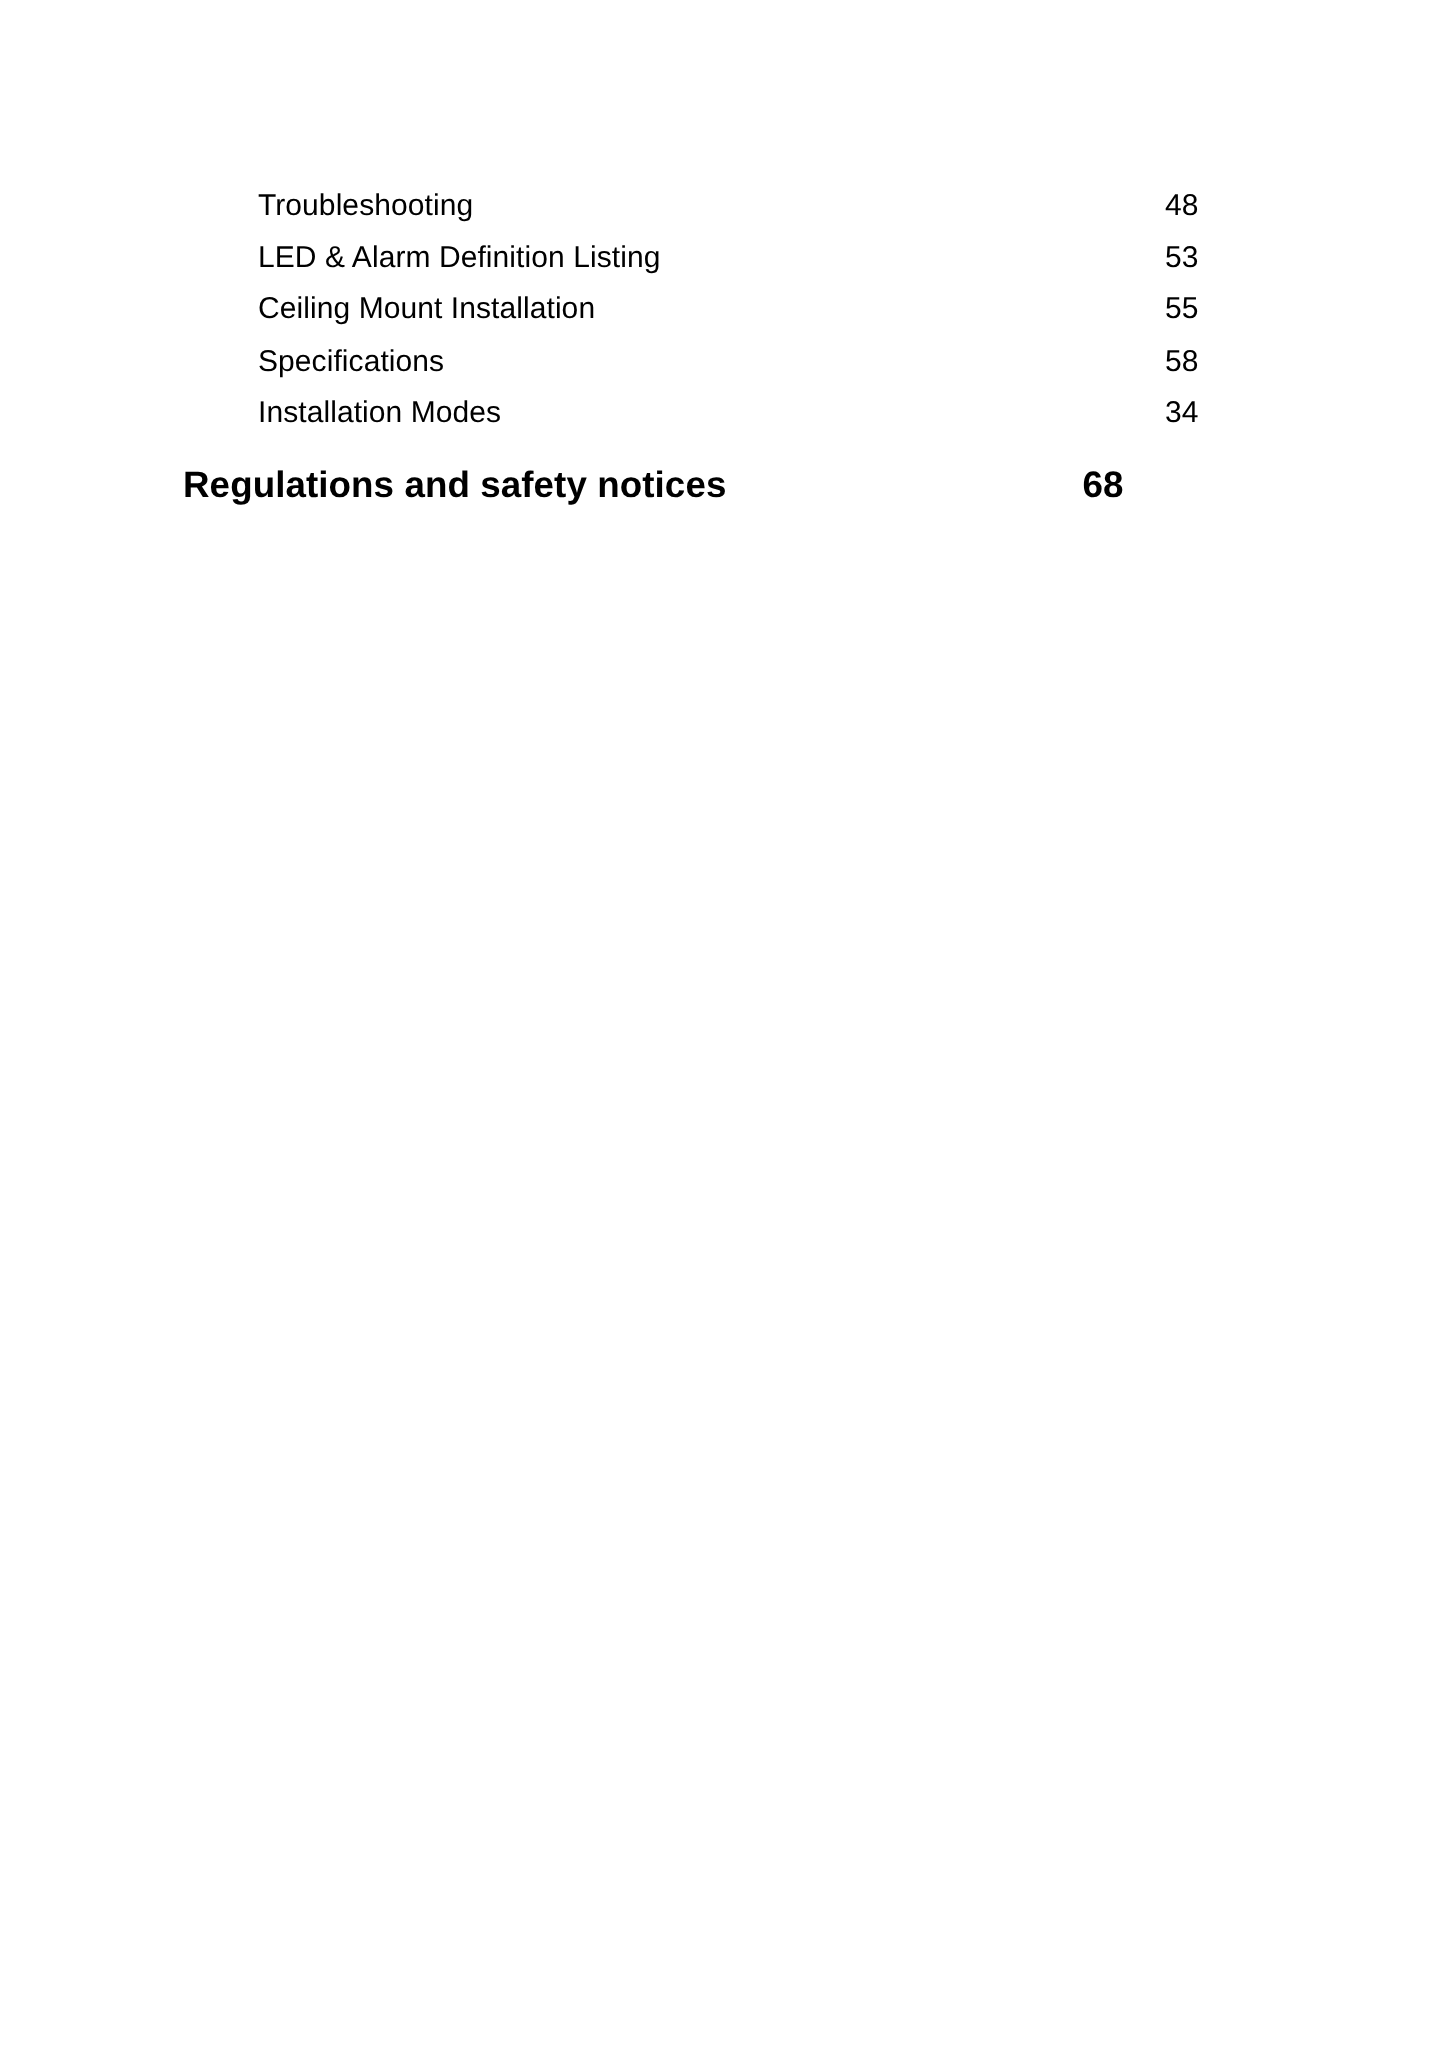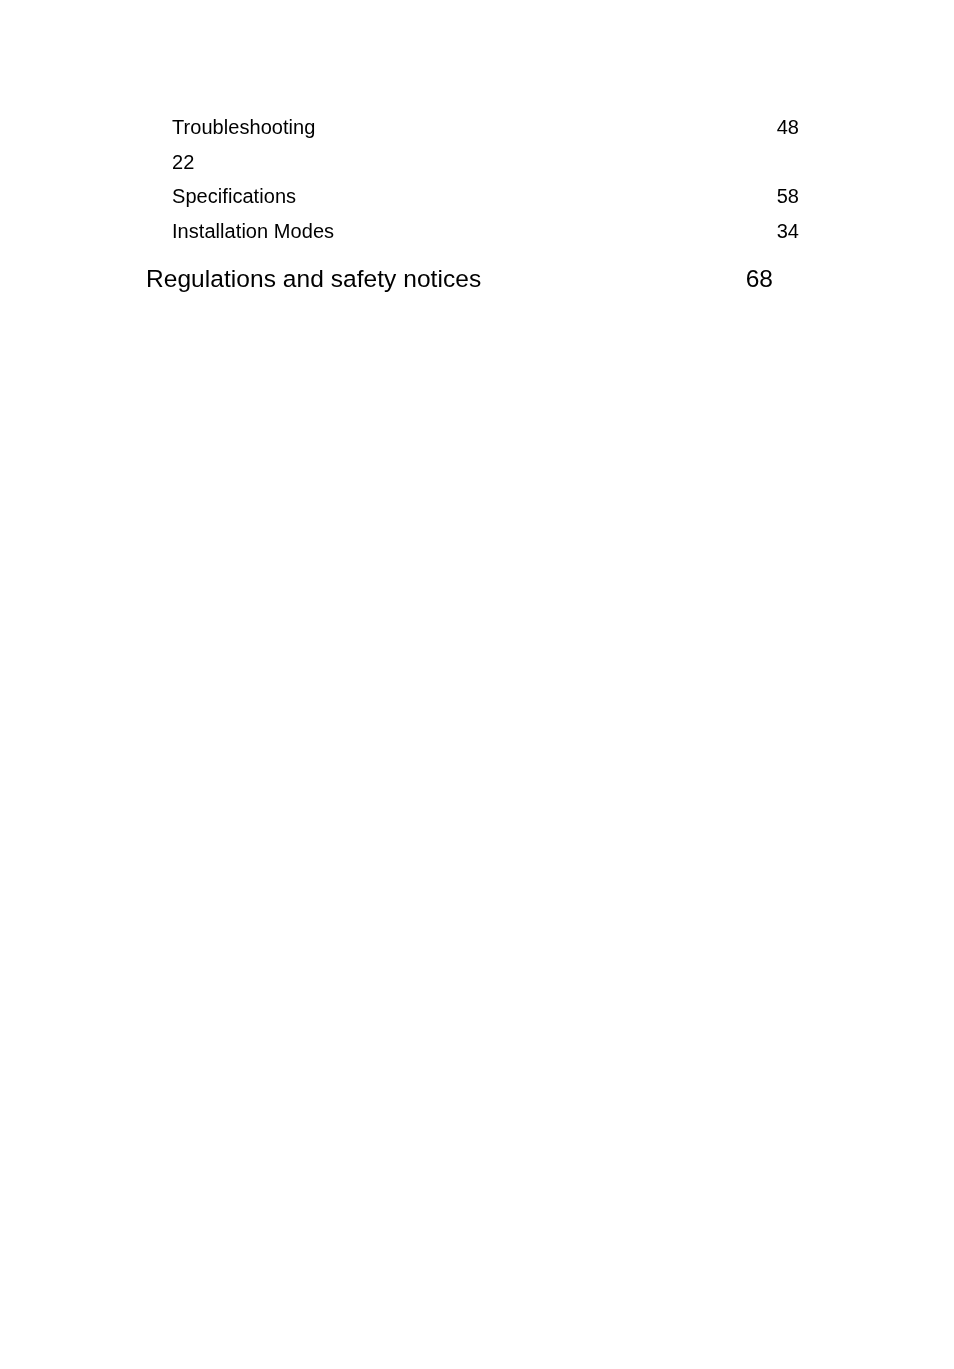--- a/index.html
+++ b/index.html
@@ -23,21 +23,21 @@
   .page {
     position: absolute;
     inset: 0;
     background: #ffffff;
   }
 
   
   .toc {
     position: absolute;
     left: 122px;
-    top: 110px;
+    top: 120px;
     width: 627px;
   }
 
   .toc-row {
     display: flex;
     align-items: baseline;
     justify-content: space-between;
     width: 100%;
   }
 
@@ -49,24 +49,23 @@
     line-height: 34.6px;
     font-weight: 400;
     letter-spacing: 0.05px;
   }
 
   
   .toc-row.level-1 {
     padding-left: 0;          
     font-size: 24.5px;
     line-height: 34px;
-    font-weight: 400;
+    font-weight: 700;
     letter-spacing: 0.05px;
     margin-top: 14px;
-    margin-left: 24px;
   }
 
   .toc-title {
     white-space: nowrap;
   }
 
   .toc-page {
     white-space: nowrap;
     text-align: right;
     flex: 0 0 auto;
@@ -77,24 +76,29 @@
 
 <div class="page">
 
   <div class="toc">
 
     <div class="toc-row level-2">
       <span class="toc-title">Troubleshooting</span>
       <span class="toc-page">48</span>
     </div>
 
+    <div class="toc-row level-2">
+      <span class="toc-title">LED &amp; Alarm Definition Listing</span>
+      <span class="toc-page">53</span>
+    </div>
 
 
     <div class="toc-row level-2">
-      <span class="toc-page">22</span>
+      <span class="toc-title">Ceiling Mount Installation</span>
+      <span class="toc-page">55</span>
     </div>
 
     <div class="toc-row level-2">
       <span class="toc-title">Specifications</span>
       <span class="toc-page">58</span>
     </div>
 
     <div class="toc-row level-2">
       <span class="toc-title">Installation Modes</span>
       <span class="toc-page">34</span>

